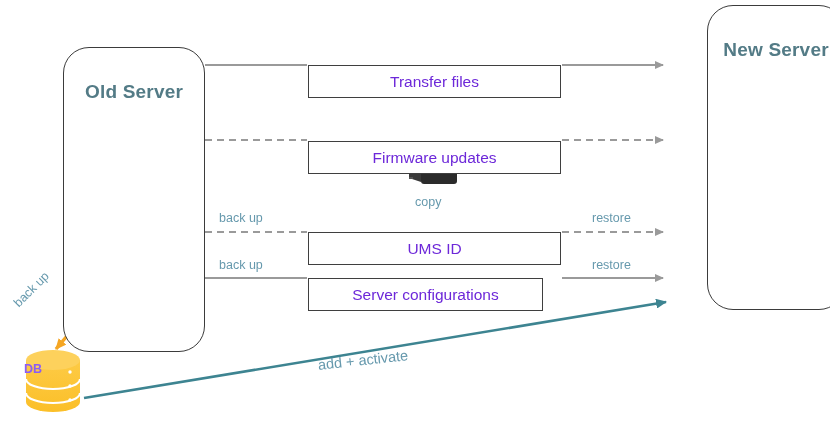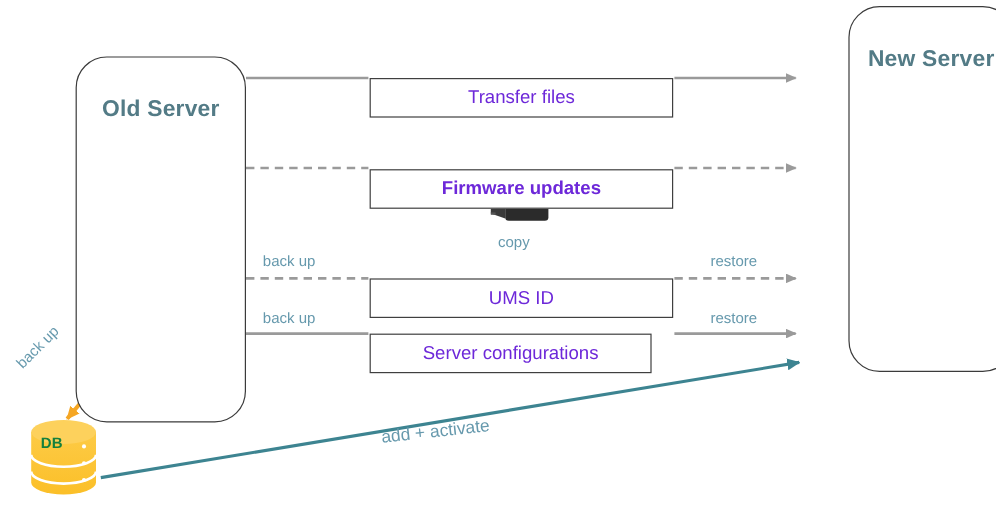--- a/index.html
+++ b/index.html
@@ -56,21 +56,21 @@
     box-sizing: border-box;
     display: flex;
     align-items: center;
     justify-content: center;
     font-size: 15.5px;
     color: #6d28d9;
     white-space: nowrap;
     margin-top: 17px;
   }
   #box-transfer-files  { left: 308px; top: 48px;  width: 253px; height: 33px; }
-  #box-firmware        { left: 308px; top: 124px; width: 253px; height: 33px; font-weight: bold; }
+  #box-firmware        { left: 308px; top: 124px; width: 253px; height: 33px; }
   #box-ums-id          { left: 308px; top: 215px; width: 253px; height: 33px; }
   #box-server-config   { left: 308px; top: 261px; width: 235px; height: 33px; }
 
   
   .edge-label {
     position: absolute;
     font-size: 12.5px;
     color: #6699ad;
     white-space: nowrap;
   }
@@ -95,25 +95,25 @@
     left: 317px;
     top: 357px;
     font-size: 14.5px;
     color: #6699ad;
     white-space: nowrap;
     transform: rotate(-6.2deg);
     transform-origin: left top;
   }
   #label-db-text {
     position: absolute;
-    left: 34px;
+    left: 24px;
     top: 362px;
     font-size: 12.5px;
     font-weight: bold;
-    color: #15803d;
+    color: #8b5cf6;
     white-space: nowrap;
   }
 </style>
 </head>
 <body>
 
 <div id="canvas">
 
   <svg id="bg-svg" viewBox="0 0 830 425">
     <defs>

